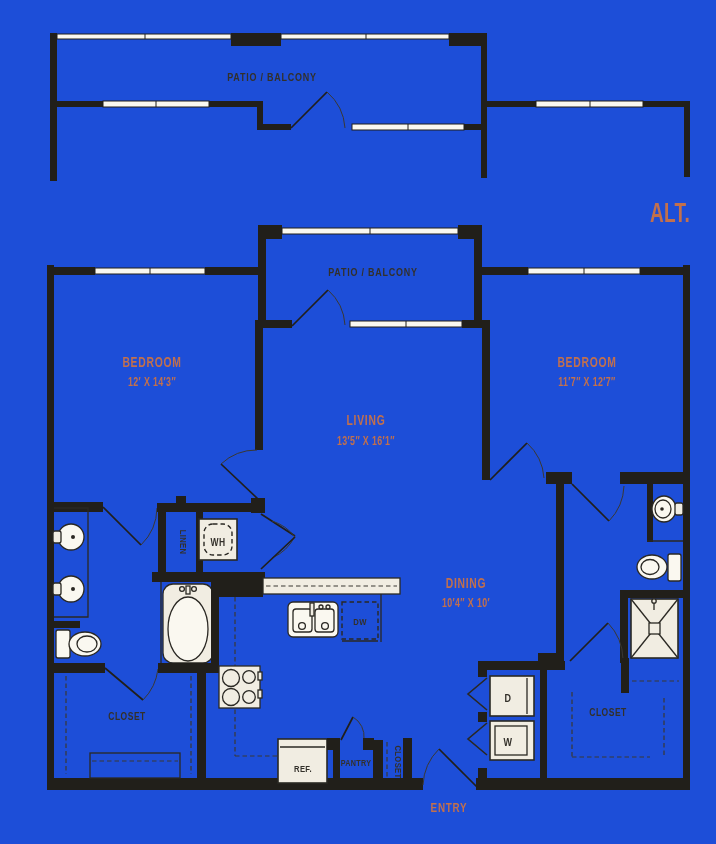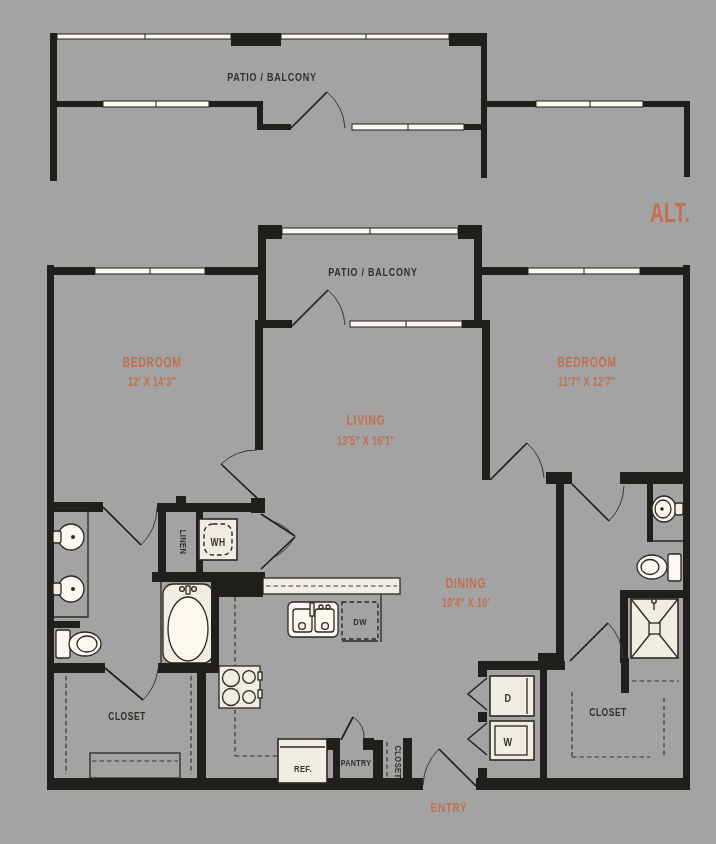--- a/index.html
+++ b/index.html
@@ -1,16 +1,16 @@
 <!DOCTYPE html>
 <html><head>
 <meta charset="utf-8">
 <style>
   html,body{margin:0;padding:0;background:#f1ede2;}
-  .stage{width:716px;height:844px;position:relative;background:#a3a3a3;overflow:hidden;}
+  .stage{width:716px;height:844px;position:relative;background:#1d4ed8;overflow:hidden;}
   svg{display:block;}
   .wall{fill:#211f1a;}
   .win{fill:#faf8f0;stroke:#211f1a;stroke-width:1;}
   .winline{stroke:#211f1a;stroke-width:1;}
   .thin{stroke:#2a2823;stroke-width:1.3;fill:none;}
   .thin2{stroke:#2a2823;stroke-width:1.6;fill:none;}
   .fix{stroke:#2a2823;stroke-width:1.3;fill:#f1ede2;}
   .fixw{stroke:#2a2823;stroke-width:1.3;fill:#faf8f0;}
   .arc{stroke:#3a3833;stroke-width:1;fill:none;}
   .leaf{stroke:#211f1a;stroke-width:1.7;fill:none;}

